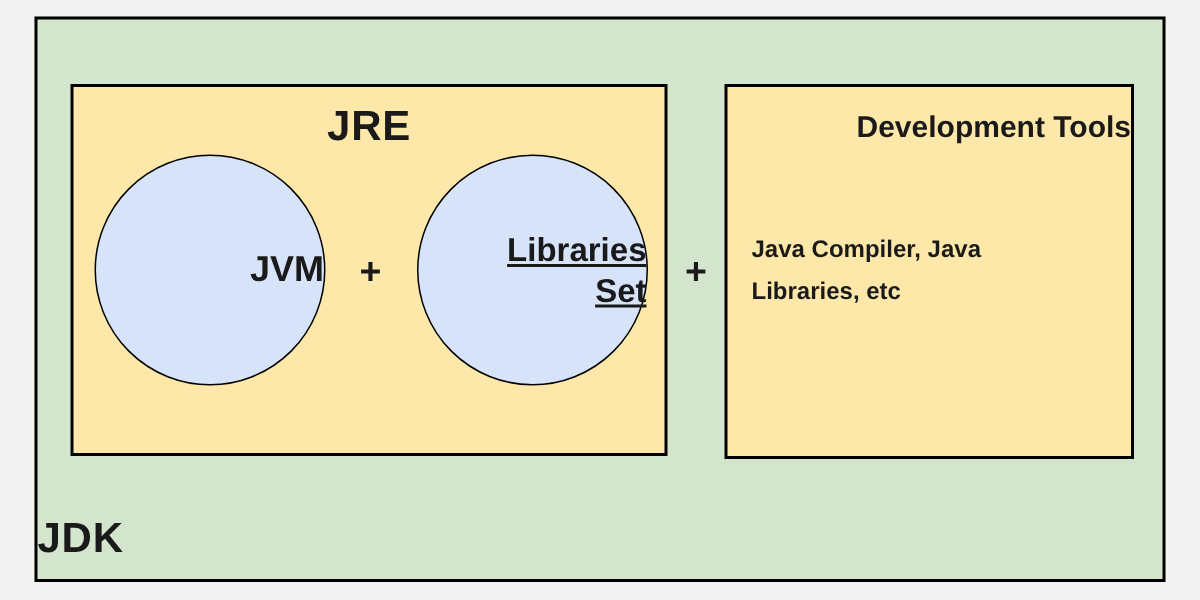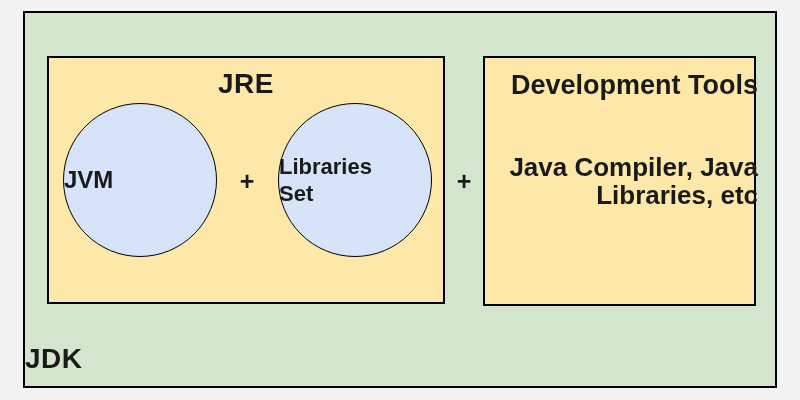--- a/index.html
+++ b/index.html
@@ -49,26 +49,26 @@
 
   
   .circle {
     width: 154px; height: 154px;
     top: 45px;
     border-radius: 50%;
     background: var(--circle-fill, #d6e3f8);
     border: 1.5px solid var(--border, #000);
     display: flex;
     flex-direction: column;
-    align-items: flex-start;
+    align-items: flex-end;
     justify-content: center;
     text-align: center;
   }
   .circle-jvm  { left: 14px;  font-size: 24px; line-height: 28px; }
-  .circle-libs { left: 229px; font-size: 22px; line-height: 27px; }
+  .circle-libs { left: 229px; font-size: 22px; line-height: 27px; text-decoration: underline; }
 
   
   .plus {
     width: 40px; height: 40px;
     display: flex;
     align-items: center;
     justify-content: center;
     font-size: 25px;
     line-height: 40px;
   }
@@ -77,30 +77,29 @@
 
   
   .dev-box {
     left: 458px; top: 43px;
     width: 273px; height: 250px;
     background: var(--box-fill, #fde8aa);
     border: 2px solid var(--border, #000);
   }
   .dev-title {
     left: 0; top: 12px; width: 100%;
-    text-align: center;
-    font-size: 27px;
+    text-align: right;
+    font-size: 20px;
     line-height: 30px;
-    margin-left: 15px;
   }
   .dev-body {
-    left: 4px; top: 50%; width: 100%;
+    left: 16px; top: 50%; width: 100%;
     transform: translateY(-50%);
-    text-align: right;
-    font-size: 26px;
+    text-align: left;
+    font-size: 16px;
     line-height: 28px;
   }
 </style>
 </head>
 <body>
 
 <div class="abs jdk-box">
 
   <div class="abs jre-box">
     <div class="abs jre-title">JRE</div>

